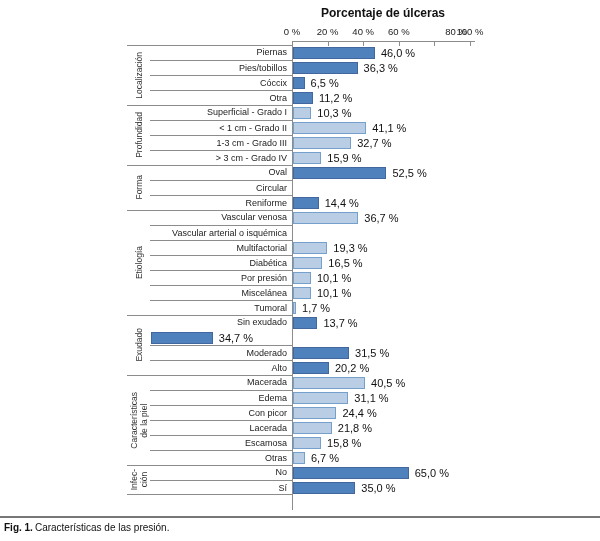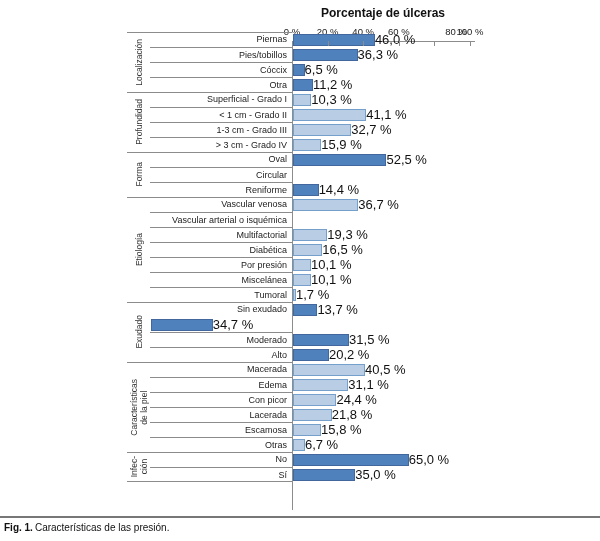--- a/index.html
+++ b/index.html
@@ -8,37 +8,37 @@
 
   #chart-title{position:absolute;left:292px;top:6px;width:182px;text-align:center;
     font-weight:bold;font-size:12px;color:#111;}
 
   .axis-label{position:absolute;top:26px;font-size:9.5px;color:#222;
     transform:translateX(-50%);white-space:nowrap;}
   #axis-line{position:absolute;left:292px;top:41px;width:183px;height:1px;background:#8c8c8c;}
   .tick-mark{position:absolute;top:41px;width:1px;height:5px;background:#8c8c8c;}
   #zero-line{position:absolute;left:292px;top:41px;width:1px;height:469px;background:#8c8c8c;}
 
-  #chart-body{position:absolute;left:127px;top:32px;width:473px;}
+  #chart-body{position:absolute;left:127px;top:45px;width:473px;}
   .group{display:flex;position:relative;}
   .group::before{content:"";position:absolute;left:0;top:0;width:165px;height:1px;background:#8c8c8c;}
   .group:last-child::after{content:"";position:absolute;left:0;bottom:0;width:165px;height:1px;background:#8c8c8c;}
   .group-col{width:23px;display:flex;align-items:center;justify-content:center;}
   .glabel{writing-mode:vertical-rl;transform:rotate(180deg);font-size:8.5px;line-height:10px;
     color:#333;text-align:center;white-space:pre-line;}
   .rows{flex:1;}
   .row{display:flex;height:15px;}
   .row + .row .cat{border-top:1px solid #8c8c8c;}
   .cat{width:142px;box-sizing:border-box;text-align:right;padding-right:5px;font-size:9px;
     line-height:15px;color:#222;white-space:nowrap;overflow:hidden;}
   .bar-area{flex:1;position:relative;display:flex;align-items:center;}
   .bar{height:12px;box-sizing:border-box;margin-left:1px;flex:0 0 auto;}
   .bar.dark{background:#4f81bd;border:1px solid #41679e;}
   .bar.light{background:#b9cde5;border:1px solid #76a0cc;}
-  .val{font-size:13px;white-space:nowrap;color:#111;}
+  .val{font-size:11px;padding-left:6px;white-space:nowrap;color:#111;}
 
   #caption-rule{position:absolute;left:0;top:516px;width:600px;height:2px;background:#777;}
   #caption{position:absolute;left:4px;top:522px;font-size:10px;color:#111;white-space:nowrap;}
   #caption .cap-label{font-weight:bold;margin-right:2px;}
 </style>
 </head>
 <body>
 
 <div id="fig">
   <div id="chart-title">Porcentaje de úlceras</div>

